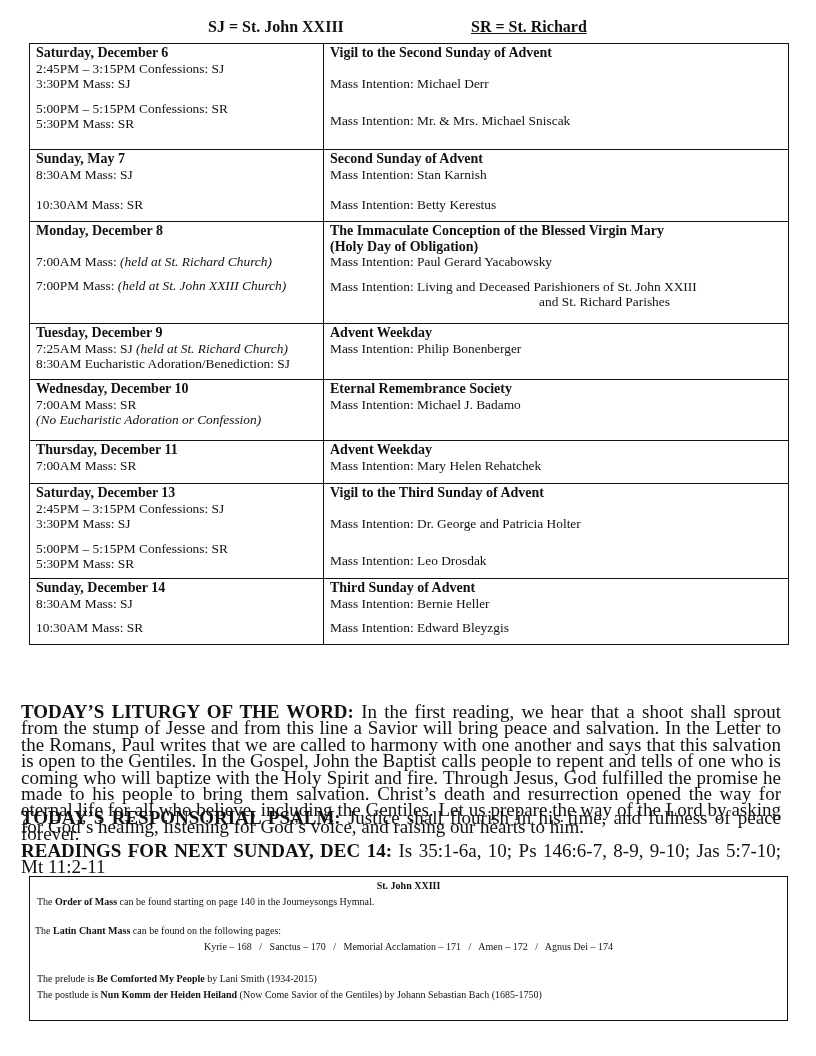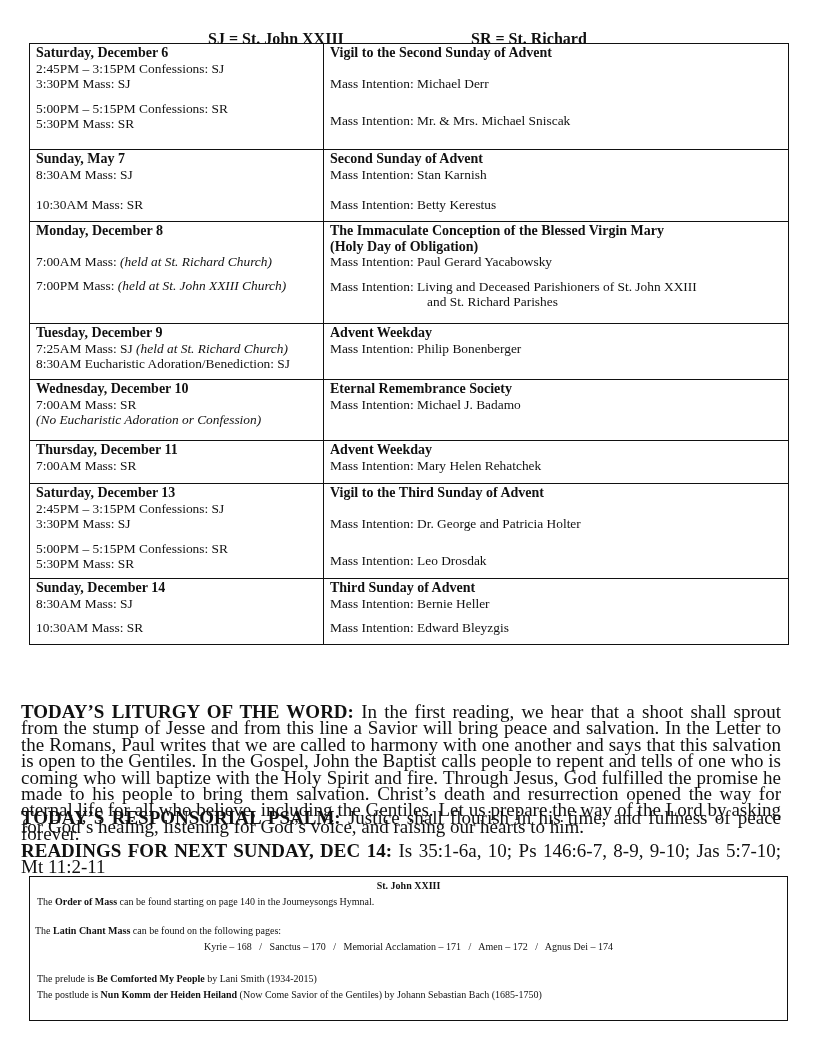--- a/index.html
+++ b/index.html
@@ -1,36 +1,36 @@
 <!DOCTYPE html>
 <html><head>
 <meta charset="utf-8">
 <style>
   html, body { margin: 0; padding: 0; background: #ffffff; }
   body { width: 816px; height: 1056px; position: relative; overflow: hidden;
          font-family: "DejaVu Serif", "Liberation Serif", serif; color: #111; }
   .legend { position: absolute; top: 18px; left: 0; width: 816px; height: 22px;
             font-family: "Liberation Serif", serif; font-weight: bold; font-size: 16px; }
-  .legend span { position: absolute; top: 12px; }
+  .legend span { position: absolute; top: 0; }
   .legend .l1 { left: 208px; }
-  .legend .l2 { left: 471px; }
+  .legend .l2 { left: 471px; text-decoration: underline; }
 
   table.sched { position: absolute; left: 29px; top: 43px; width: 759px;
                 border-collapse: collapse; table-layout: fixed;
                 font-family: "Liberation Serif", serif; font-size: 13.4px; line-height: 15.5px; }
   table.sched td { border: 1.5px solid #111; vertical-align: top; padding: 1px 6px 0 6px; }
   table.sched col.c1 { width: 294px; }
   table.sched col.c2 { width: 465px; }
   .b { font-weight: bold; font-size: 14px; }
   .it { font-style: italic; }
   .gap { height: 9px; }
   .gap2 { height: 15px; }
   .gap3 { height: 22px; }
   .ind { padding-left: 40px; }
-  .ind2 { padding-left: 97px; }
+  .ind2 { padding-left: 97px; text-align: center; }
 
   .para { position: absolute; left: 21px; width: 760px;
           font-family: "Liberation Serif", serif; font-size: 19px; line-height: 16.4px;
           text-align: justify; }
   .para .hd { font-weight: bold; }
 
   .box { position: absolute; left: 29px; top: 876px; width: 757px; height: 143px;
          border: 1.5px solid #111; font-family: "Liberation Serif", serif;
          font-size: 10px; line-height: 16px; }
   .box .title { text-align: center; font-weight: bold; margin-top: 1px; }

